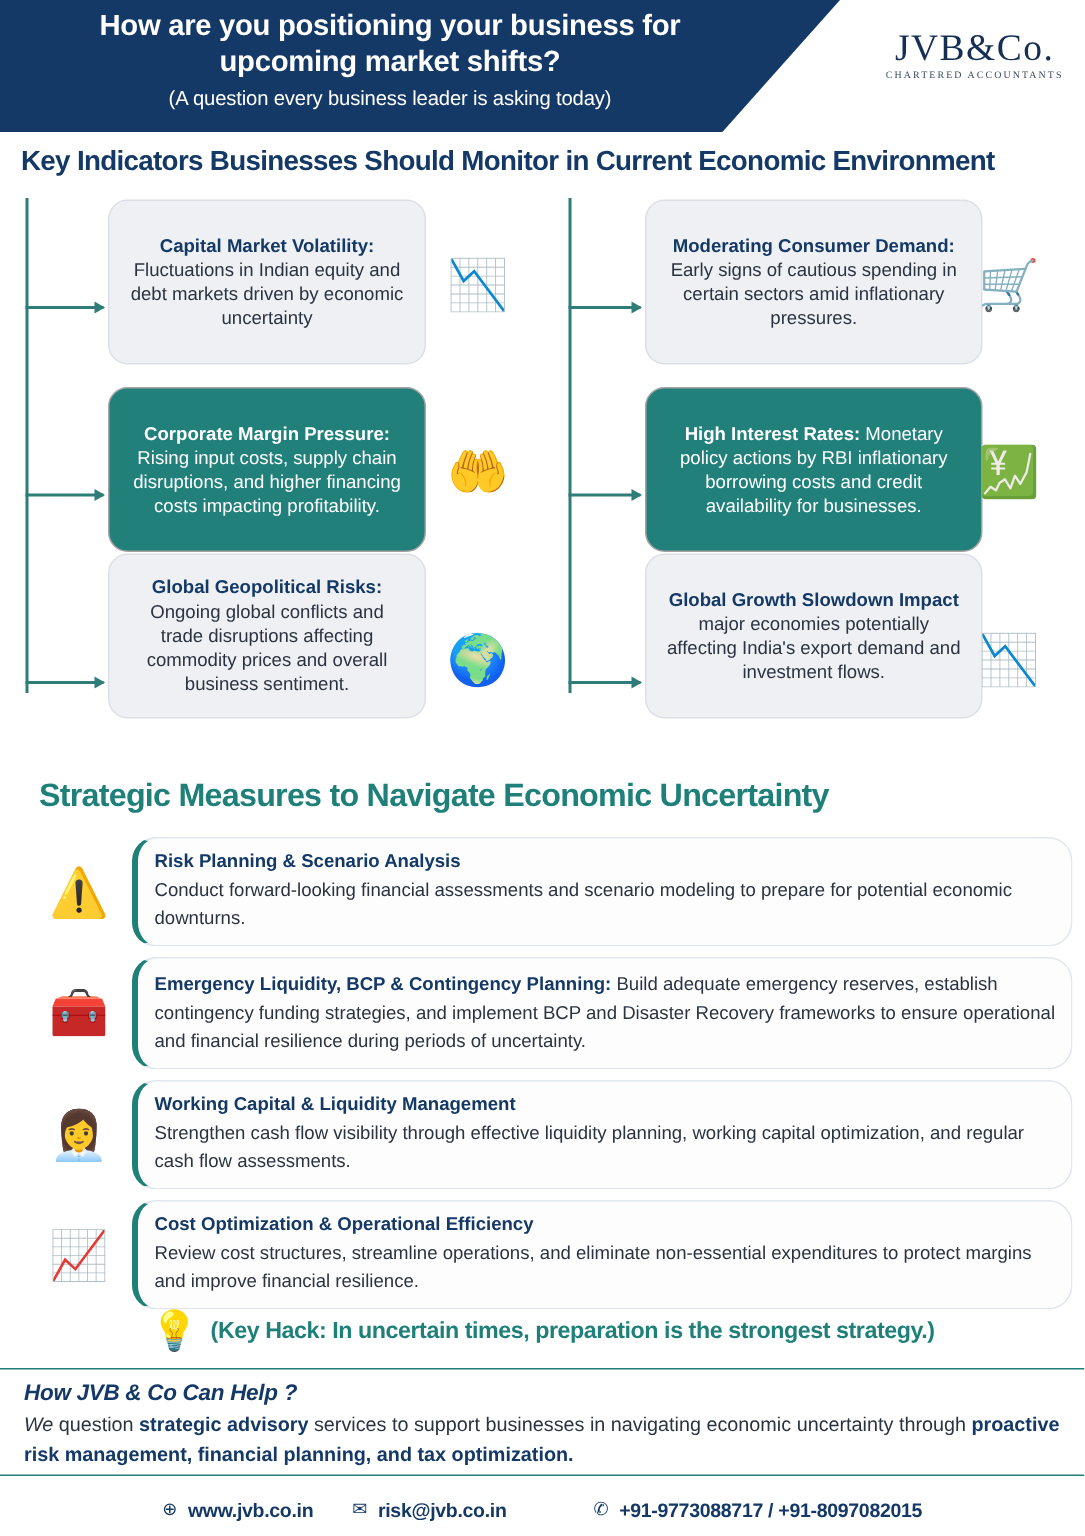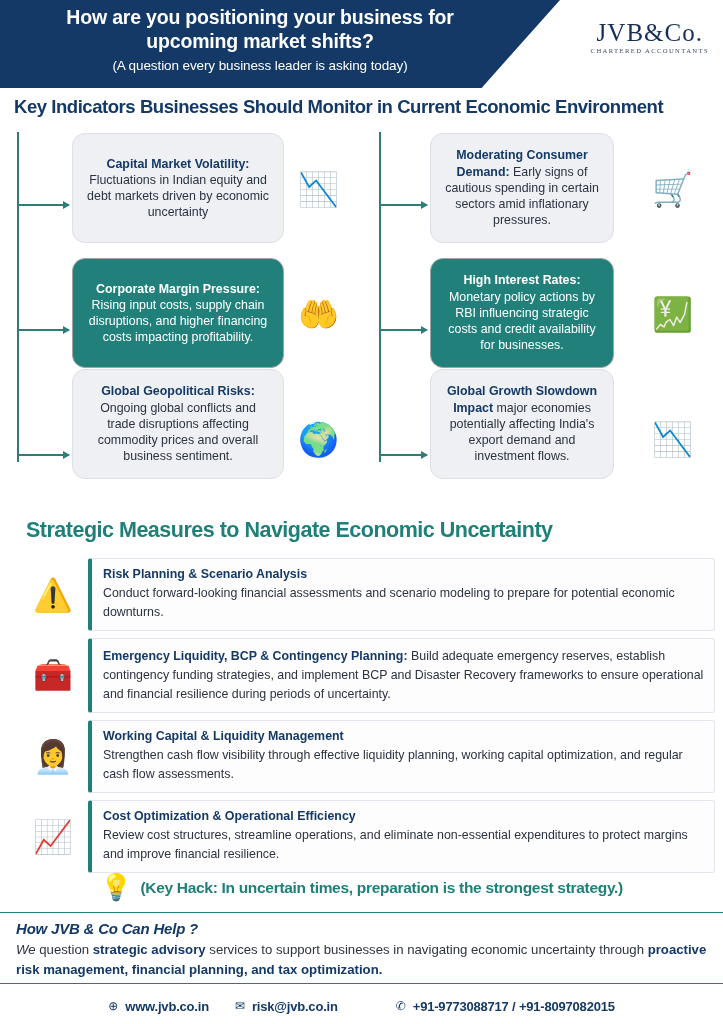--- a/index.html
+++ b/index.html
@@ -71,21 +71,21 @@
   }
   .card-plain {
     background:#eef0f4; border:1px solid #dcdfe6; color:#2b3340;
   }
   .card-teal { background:#22807b; color:#ffffff; border:1px solid #a3a3a3; }
   .card b { font-weight:bold; }
   .card-plain b { color:#143966; }
   .card-teal b { color:#ffffff; }
 
   .col-left .card { left:58px; width:212px; }
-  .col-right .card { left:54px; width:184px; }
+  .col-right .card { left:54px; width:225px; }
   .card-r1 { top:5px; height:110px; font-size:12.4px; }
   .card-r2 { top:130px; height:110px; font-size:12.4px; }
   .card-r3 { top:241px; height:110px; font-size:12.4px; }
 
   .card-ico {
     position:absolute; width:58px; height:58px;
     display:flex; align-items:center; justify-content:center; font-size:33px;
   }
   .col-left .card-ico { left:276px; }
   .col-right .card-ico { left:268px; }
@@ -106,21 +106,21 @@
     margin-bottom:7px; padding-left:22px;
   }
   .m-ico {
     width:62px; min-width:62px; height:62px; display:flex;
     align-items:center; justify-content:center; font-size:32px;
     margin-top:6px;
   }
   .m-box {
     flex:1; margin-left:4px; background:#fdfdfe;
     border:1px solid #e2e6ee; border-left:4px solid #1f8079;
-    border-radius:3px; padding:7px 10px 8px 11px; margin-right:8px;
+    border-radius:16px; padding:7px 10px 8px 11px; margin-right:8px;
   }
   .m-title {
     font-size:12.4px; font-weight:bold; color:#143966; line-height:1.4;
   }
   .m-body {
     font-size:12.4px; color:#2b3340; line-height:1.52; margin-top:1px;
   }
   .m-inline-title { font-weight:bold; color:#143966; }
 
   
@@ -209,21 +209,21 @@
       <div class="connector conn-1"></div>
       <div class="connector conn-2"></div>
       <div class="connector conn-3"></div>
 
       <div class="card card-plain card-r1">
         <div><b>Moderating Consumer Demand:</b><span> Early signs of cautious spending in certain sectors amid inflationary pressures.</span></div>
       </div>
       <div class="card-ico ico-r1">🛒</div>
 
       <div class="card card-teal card-r2">
-        <div><b>High Interest Rates:</b><span> Monetary policy actions by RBI influencing strategic costs and credit availability for businesses.</span></div>
+        <div><b>High Interest Rates:</b><span> Monetary policy actions by RBI inflationary borrowing costs and credit availability for businesses.</span></div>
       </div>
       <div class="card-ico ico-r2">💹</div>
 
       <div class="card card-plain card-r3">
         <div><b>Global Growth Slowdown Impact</b><span> major economies potentially affecting India's export demand and investment flows.</span></div>
       </div>
       <div class="card-ico ico-r3">📉</div>
     </div>
   </div>
 

